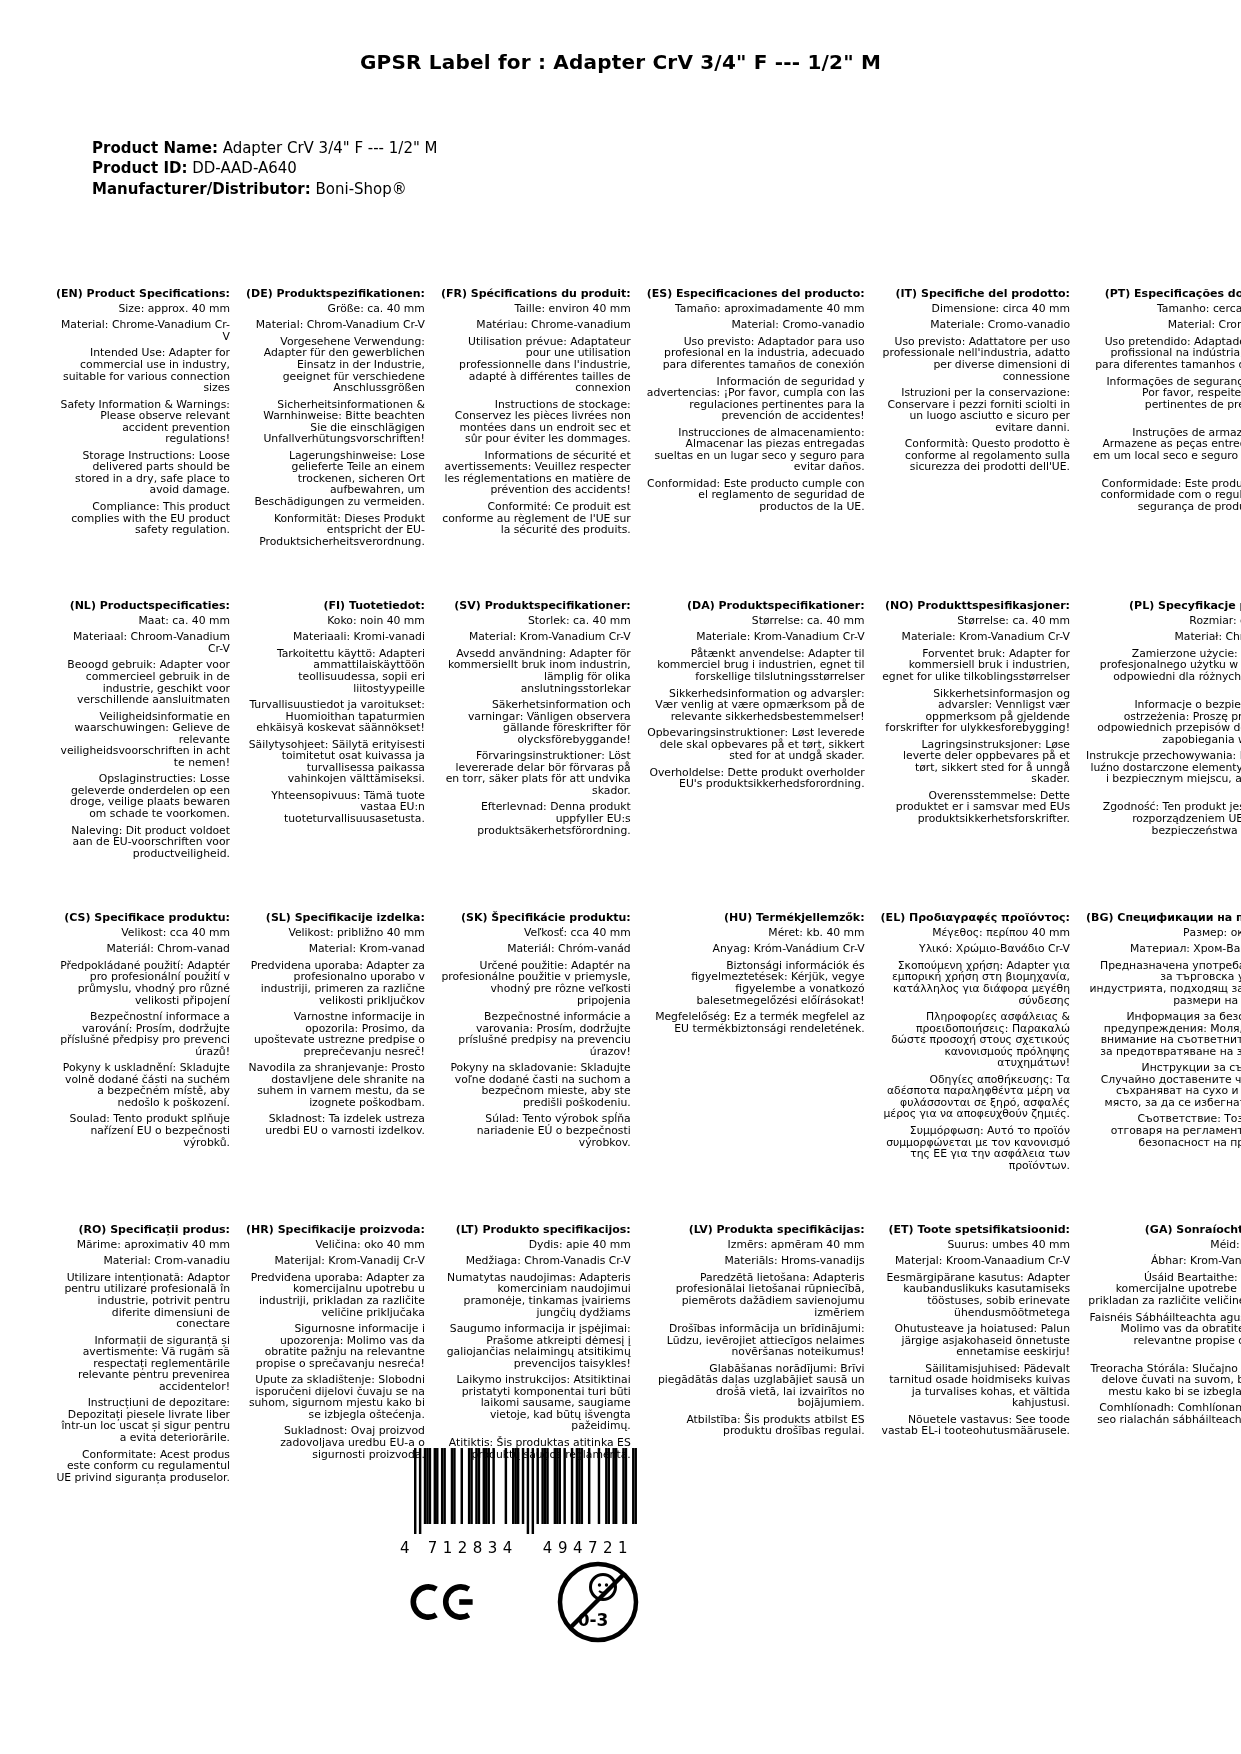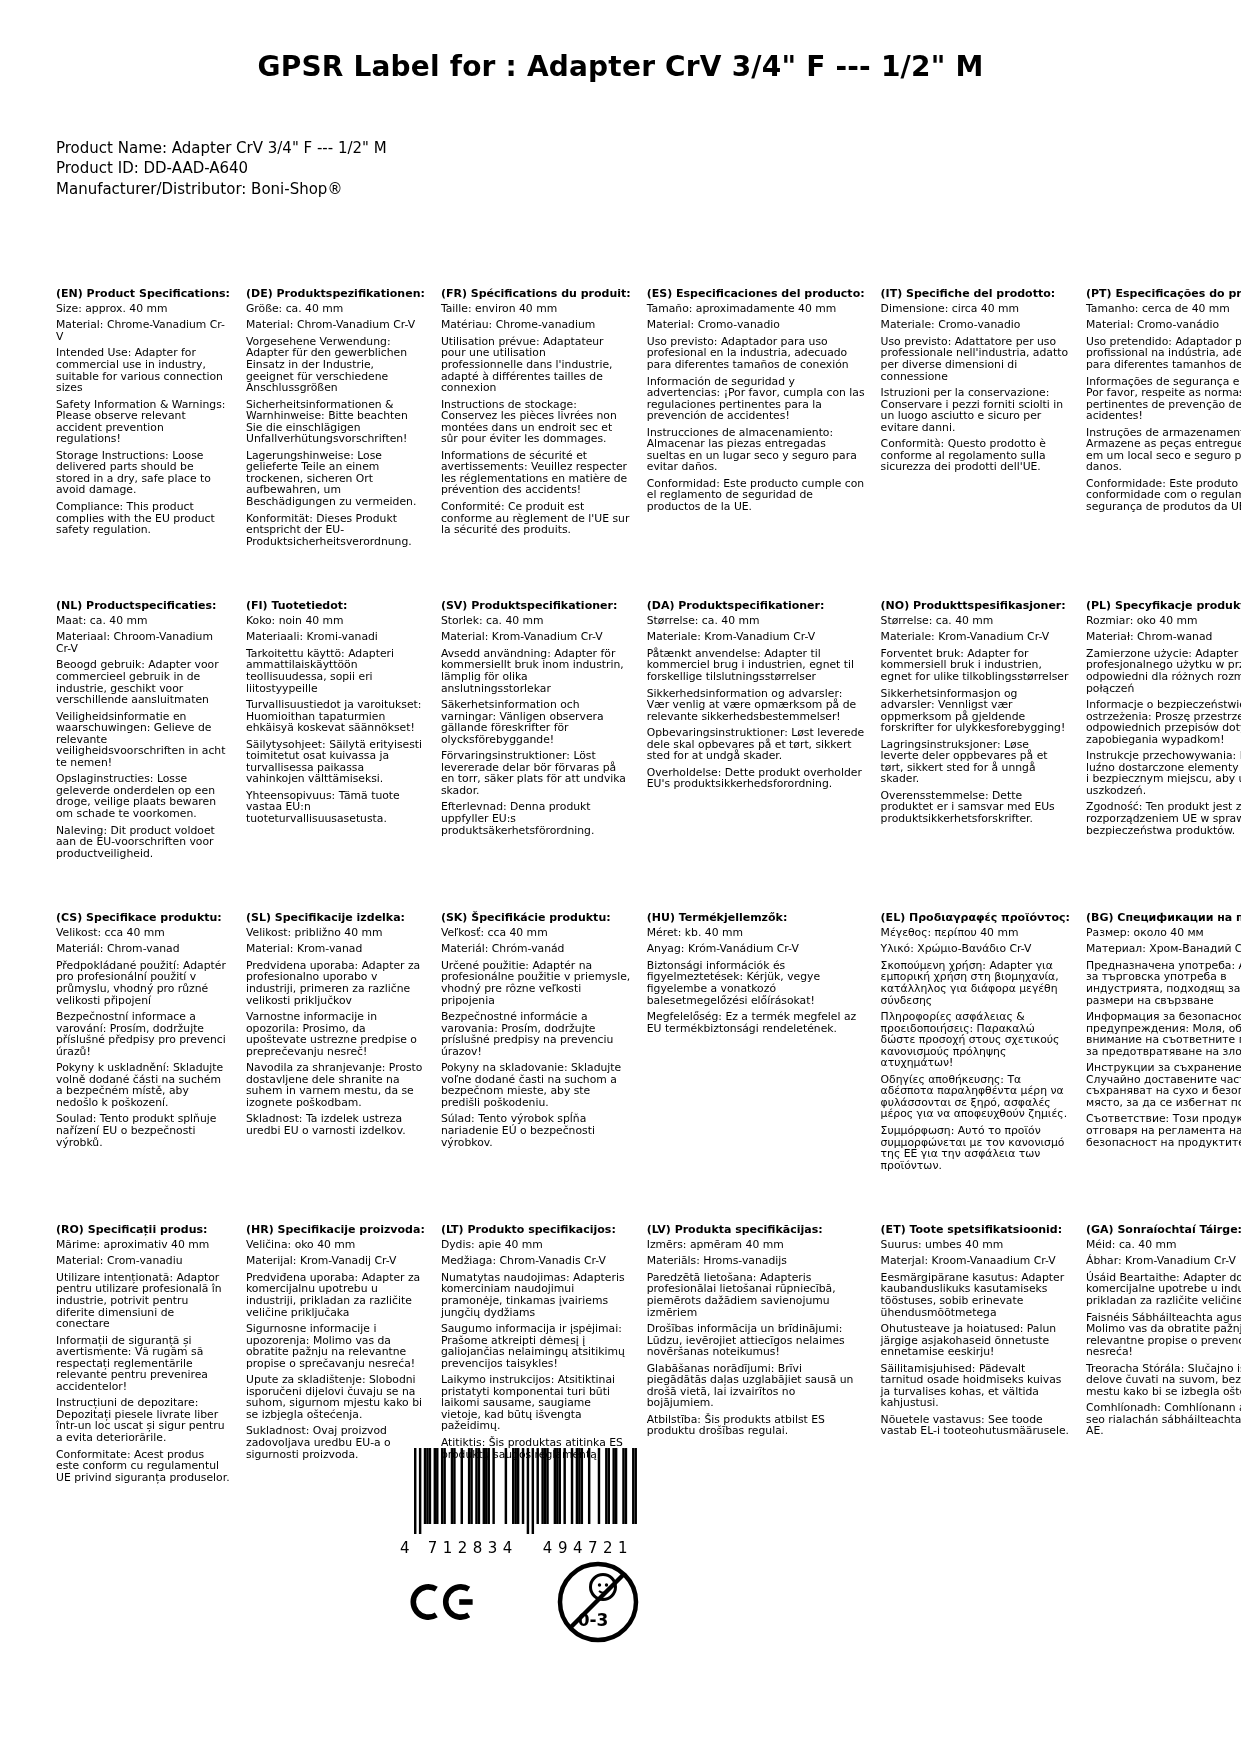--- a/index.html
+++ b/index.html
@@ -2,31 +2,31 @@
 <html><head>
 <meta charset="utf-8">
 <style>
   html,body{margin:0;padding:0}
   body{
     width:1241px;height:1754px;background:#ffffff;color:#000;
     font-family:"DejaVu Sans",sans-serif;position:relative;overflow:hidden;
   }
   .title{
     position:absolute;top:50px;left:0;width:100%;text-align:center;
-    font-size:28px;font-weight:bold;margin:0;letter-spacing:.2px;
+    font-size:20px;font-weight:bold;margin:0;letter-spacing:.2px;
   }
   .product-info{position:absolute;top:138px;left:56px;font-size:15px;}
   .pi-row{line-height:20.4px;white-space:nowrap;}
-  .pi-label{font-weight:normal;}
+  .pi-label{font-weight:bold;margin-left:36px;}
   .specs-grid{
     position:absolute;top:288px;left:56px;width:1165px;
     display:grid;grid-template-columns:repeat(6,1fr);
     grid-template-rows:312px 312px 312px auto;column-gap:16px;
   }
-  .spec-block{font-size:10.8px;line-height:1.07;}
+  .spec-block{font-size:10.8px;line-height:1.07;text-align:right;}
   .spec-header{font-weight:bold;font-size:11px;white-space:nowrap;margin:0 0 3px 0;}
   .spec-p{margin:0 0 5px 0;}
   #barcode-svg{position:absolute;left:398px;top:1448px;}
   .bc-txt{font-family:"DejaVu Sans",sans-serif;font-size:15px;fill:#000;}
   #ce-svg{position:absolute;left:410px;top:1574px;}
   #age-svg{position:absolute;left:556px;top:1560px;}
   .age-txt{font-family:"DejaVu Sans",sans-serif;font-size:17px;font-weight:bold;fill:#000;}
 </style>
 </head>
 <body>

